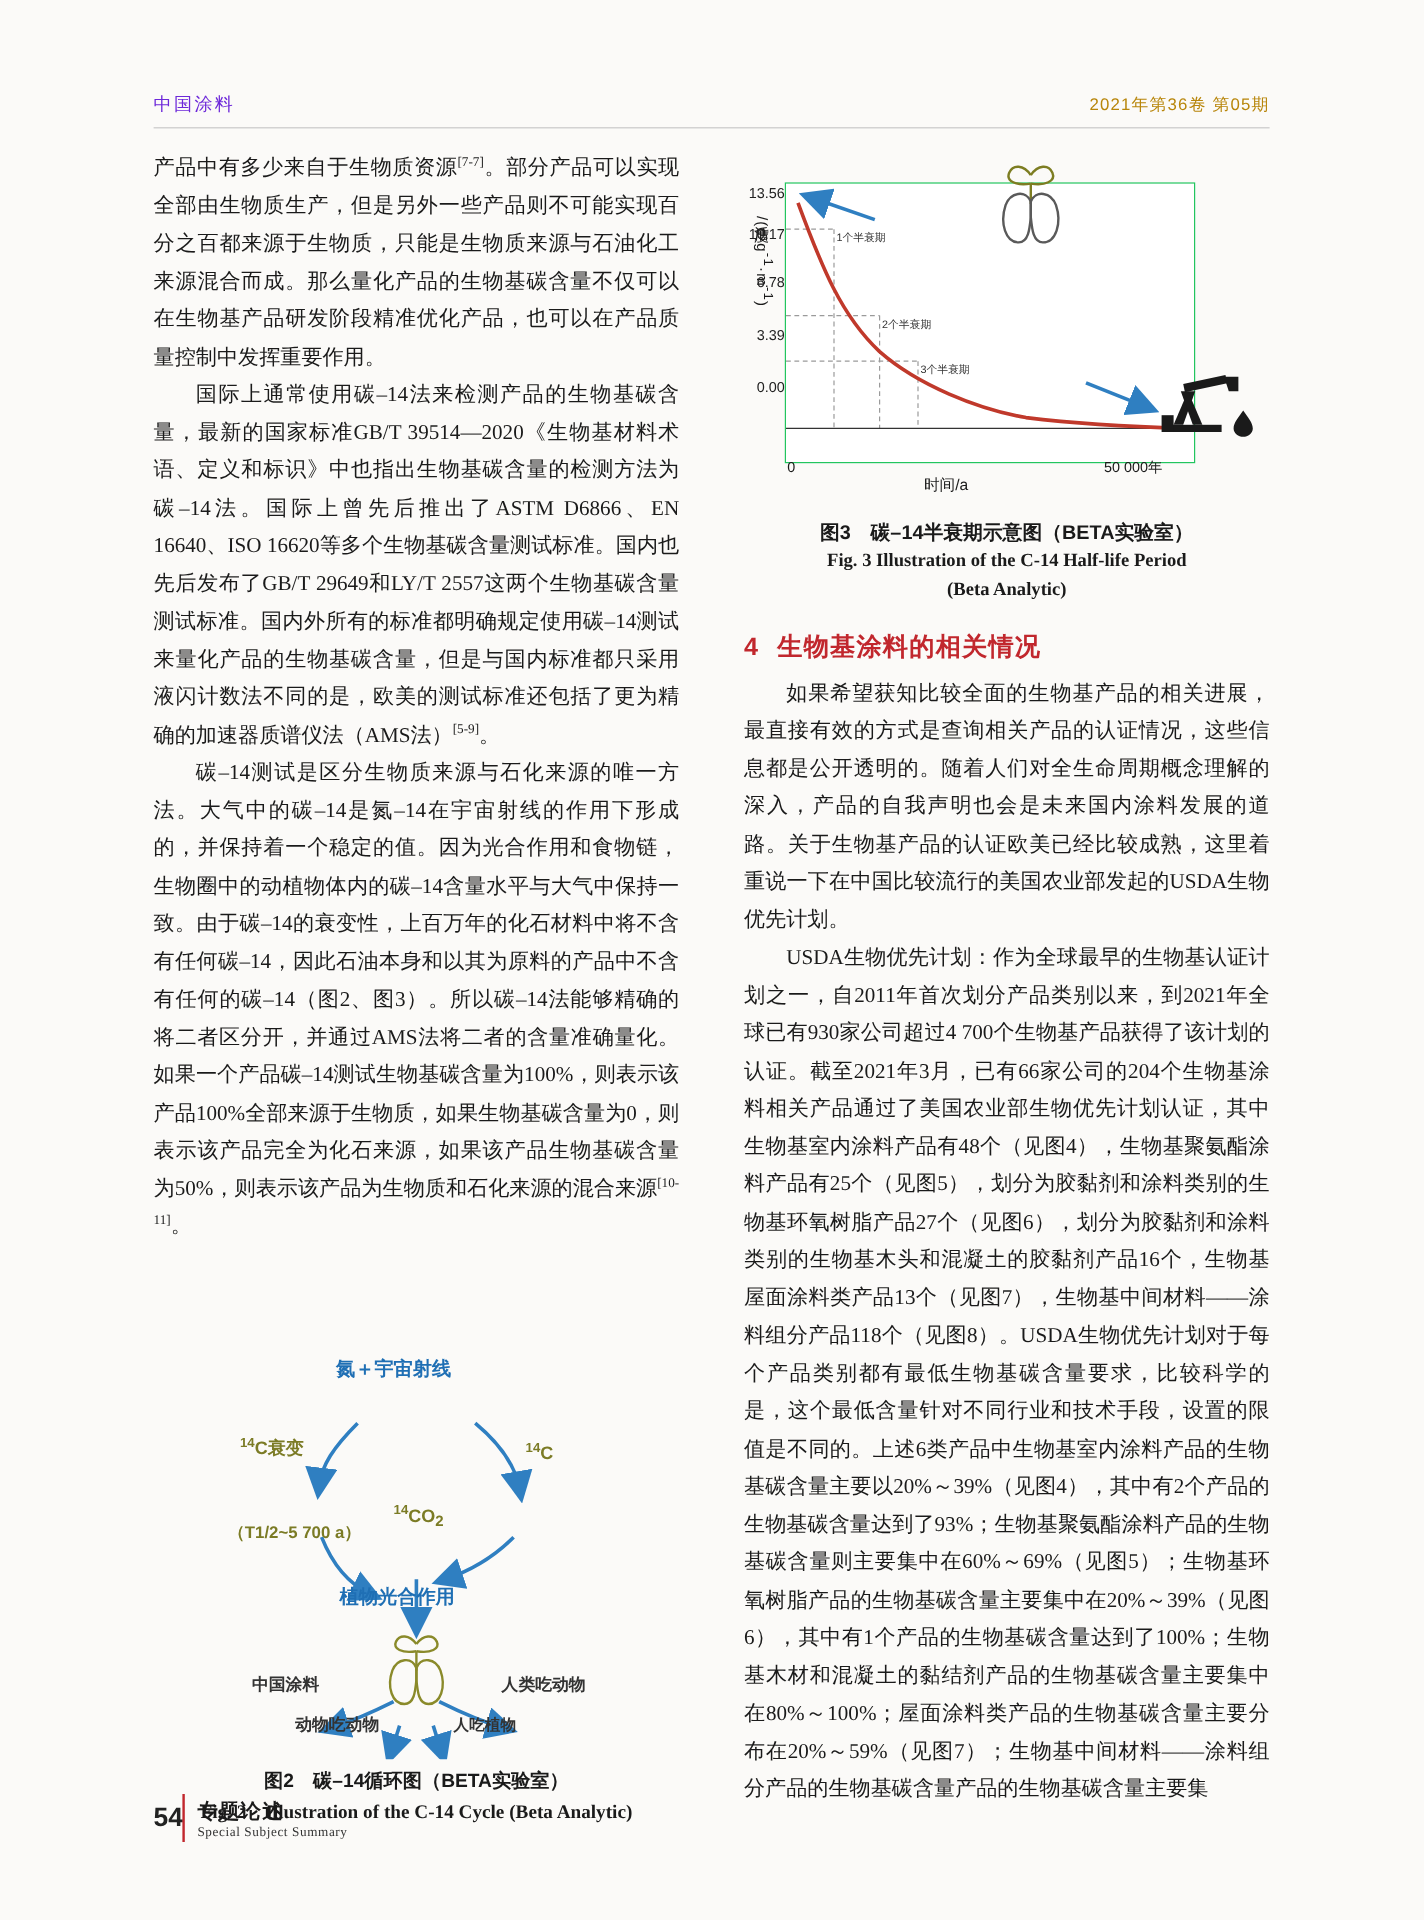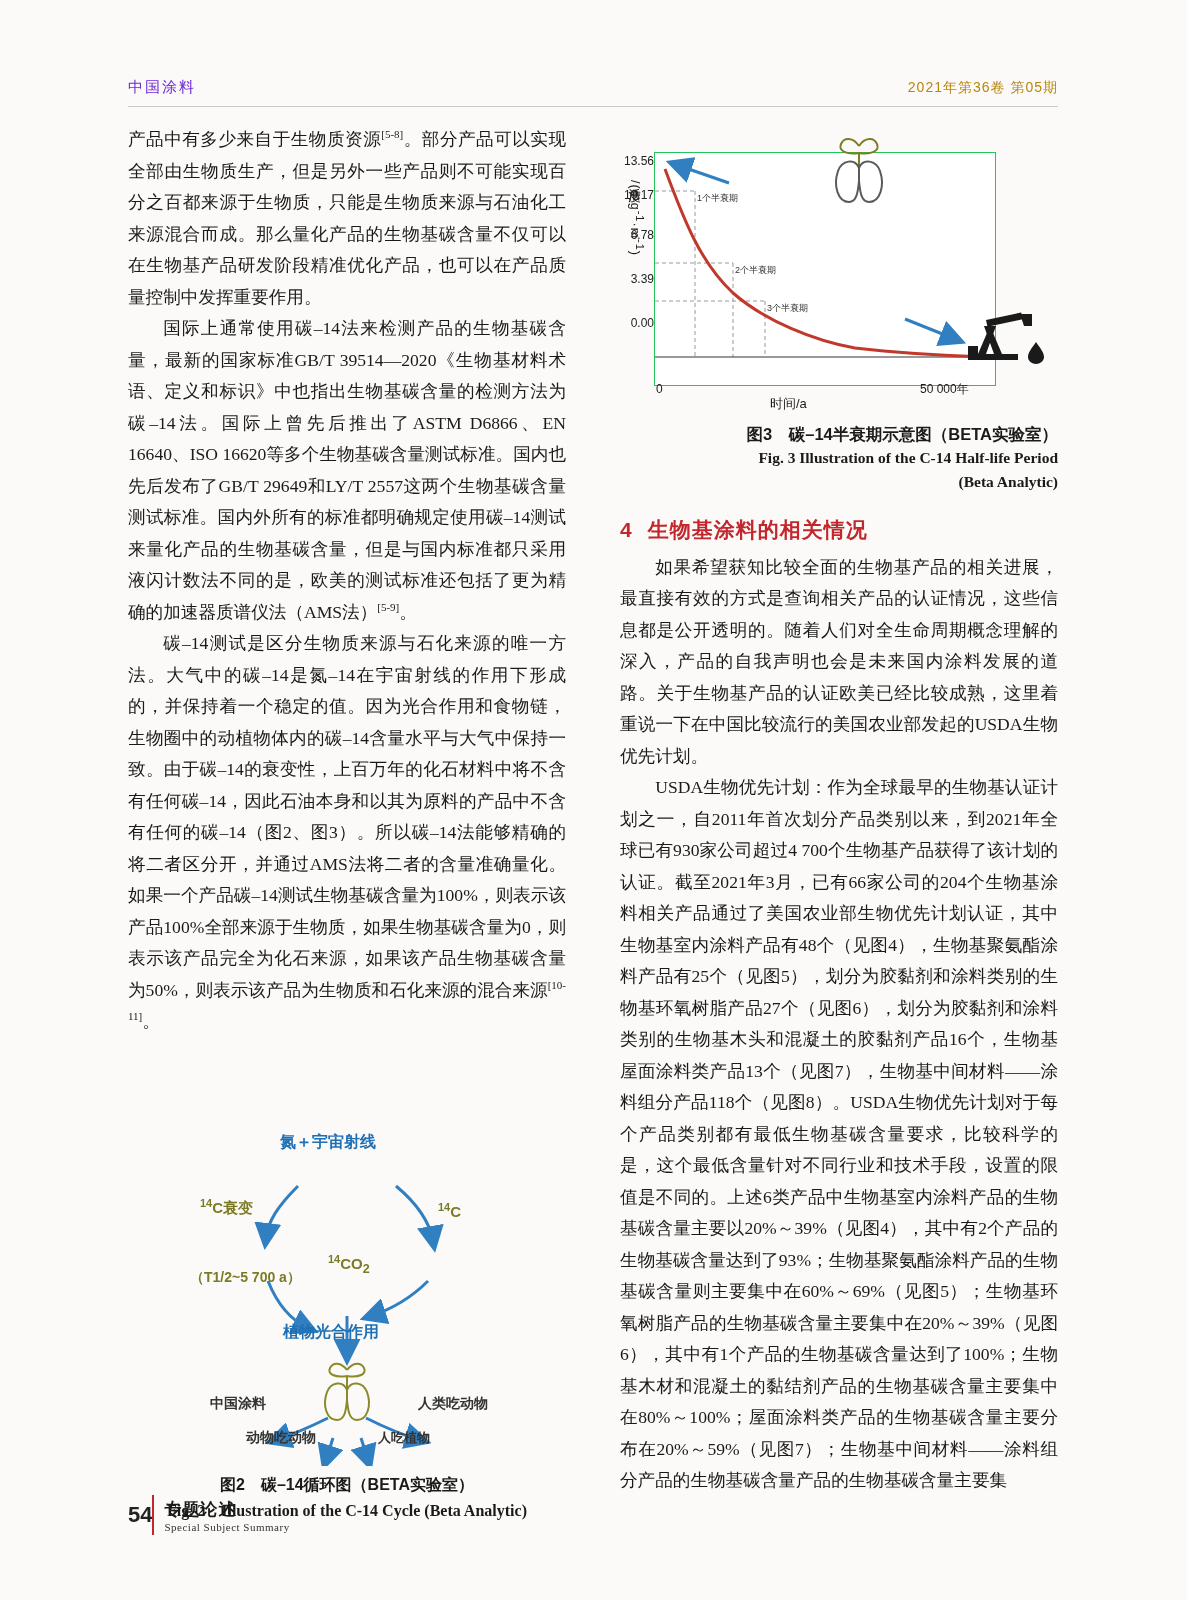--- a/index.html
+++ b/index.html
@@ -57,21 +57,21 @@
   .ytick{
     position:absolute;font-size:12px;font-family:"Liberation Sans",sans-serif;color:#222;
     right:0;text-align:right;
   }
   .xaxis-label{
     position:absolute;left:150px;top:262px;font-size:13px;font-family:"Liberation Sans",sans-serif;
   }
   .xtick{position:absolute;font-size:12px;font-family:"Liberation Sans",sans-serif;top:248px;}
   .halflabel{position:absolute;font-size:9px;color:#333;font-family:"Liberation Sans",sans-serif;white-space:nowrap;}
   .figcap{
-    width:438px;text-align:right;font-size:16px;line-height:24px;margin-top:6px;
+    width:438px;text-align:center;font-size:16px;line-height:24px;margin-top:16px;
     font-family:"Liberation Sans",sans-serif;
   }
   .figcap .cn{font-weight:bold;font-size:16.5px;}
   .figcap .en{font-weight:bold;font-family:"Liberation Serif",serif;font-size:15.5px;}
   
   .sec-head{
     display:flex;align-items:baseline;gap:16px;margin-top:20px;margin-bottom:6px;
   }
   .sec-num{color:#c1272d;font-size:21px;font-weight:bold;font-family:"Liberation Sans",sans-serif;}
   .sec-title{color:#c1272d;font-size:21px;font-weight:bold;font-family:"Liberation Sans",sans-serif;letter-spacing:1px;}
@@ -97,21 +97,21 @@
 
 <div class="page">
 
   <div class="header">
     <span class="left">中国涂料</span>
     <span class="right">2021年第36卷  第05期</span>
   </div>
   <div class="header-rule"></div>
 
   <div class="col col-left">
-    <p>产品中有多少来自于生物质资源<sup>[5-8]</sup>。部分产品可以实现全部由生物质生产，但是另外一些产品则不可能实现百分之百都来源于生物质，只能是生物质来源与石油化工来源混合而成。那么量化产品的生物基碳含量不仅可以在生物基产品研发阶段精准优化产品，也可以在产品质量控制中发挥重要作用。</p>
+    <p>产品中有多少来自于生物质资源<sup>[7-7]</sup>。部分产品可以实现全部由生物质生产，但是另外一些产品则不可能实现百分之百都来源于生物质，只能是生物质来源与石油化工来源混合而成。那么量化产品的生物基碳含量不仅可以在生物基产品研发阶段精准优化产品，也可以在产品质量控制中发挥重要作用。</p>
     <p class="indent">国际上通常使用碳–14法来检测产品的生物基碳含量，最新的国家标准GB/T 39514—2020《生物基材料术语、定义和标识》中也指出生物基碳含量的检测方法为碳–14法。国际上曾先后推出了ASTM D6866、EN 16640、ISO 16620等多个生物基碳含量测试标准。国内也先后发布了GB/T 29649和LY/T 2557这两个生物基碳含量测试标准。国内外所有的标准都明确规定使用碳–14测试来量化产品的生物基碳含量，但是与国内标准都只采用液闪计数法不同的是，欧美的测试标准还包括了更为精确的加速器质谱仪法（AMS法）<sup>[5-9]</sup>。</p>
     <p class="indent">碳–14测试是区分生物质来源与石化来源的唯一方法。大气中的碳–14是氮–14在宇宙射线的作用下形成的，并保持着一个稳定的值。因为光合作用和食物链，生物圈中的动植物体内的碳–14含量水平与大气中保持一致。由于碳–14的衰变性，上百万年的化石材料中将不含有任何碳–14，因此石油本身和以其为原料的产品中不含有任何的碳–14（图2、图3）。所以碳–14法能够精确的将二者区分开，并通过AMS法将二者的含量准确量化。如果一个产品碳–14测试生物基碳含量为100%，则表示该产品100%全部来源于生物质，如果生物基碳含量为0，则表示该产品完全为化石来源，如果该产品生物基碳含量为50%，则表示该产品为生物质和石化来源的混合来源<sup>[10-11]</sup>。</p>
 
     <div class="fig2-box">
       <svg width="438" height="400" viewBox="0 0 438 400">
 
         <g fill="none" stroke="#2f7fc1" stroke-width="3">
           <path d="M170,120 C150,140 140,155 138,172" marker-end="url(#ah)"></path>
           <path d="M268,120 C292,140 302,158 305,175" marker-end="url(#ah)"></path>
           <path d="M300,215 C280,235 258,245 243,250" marker-end="url(#ah)"></path>

